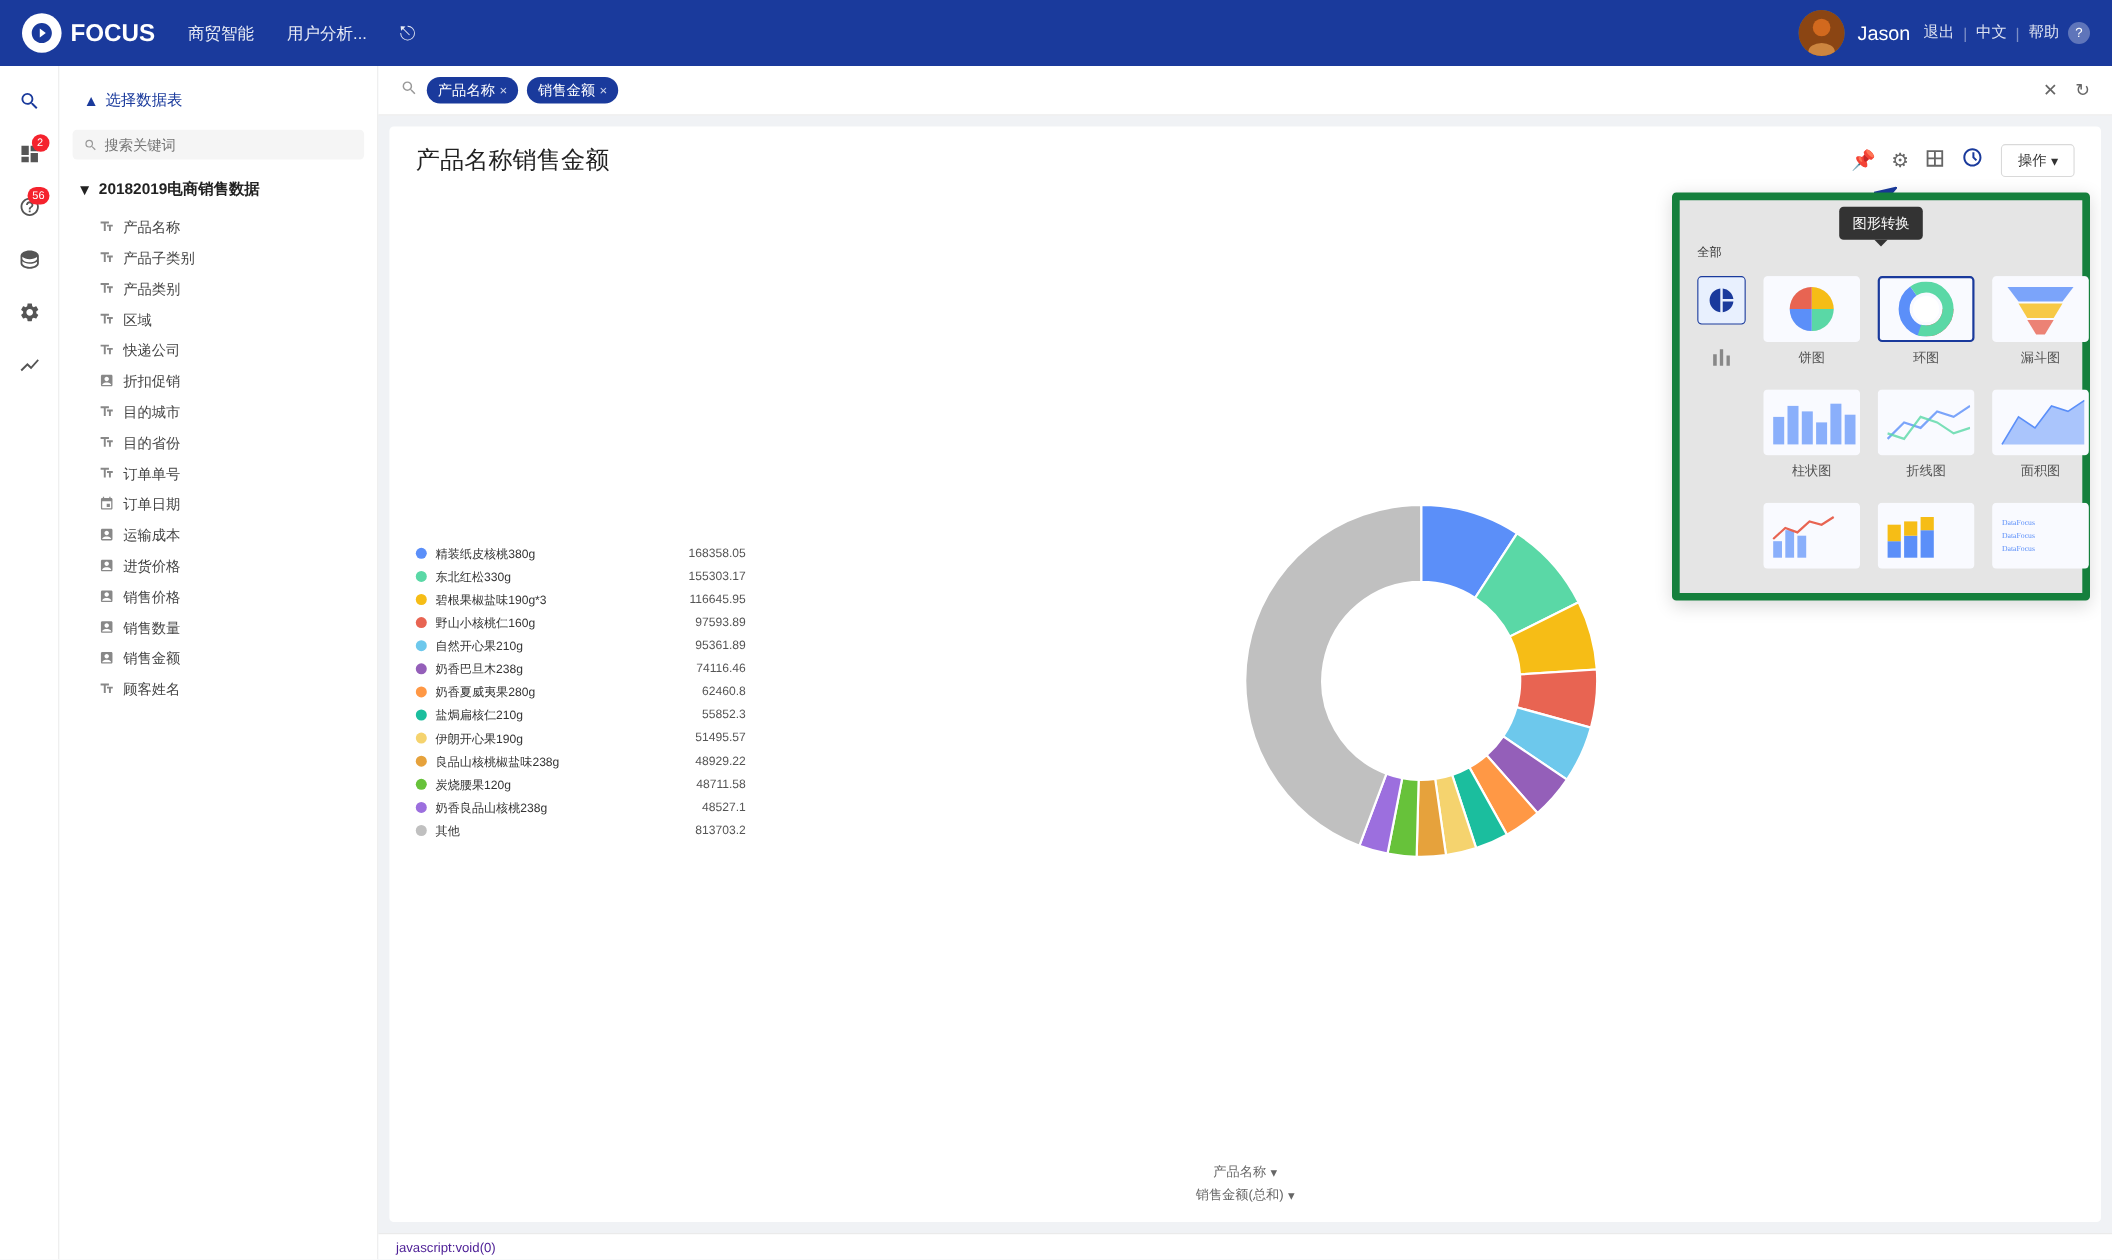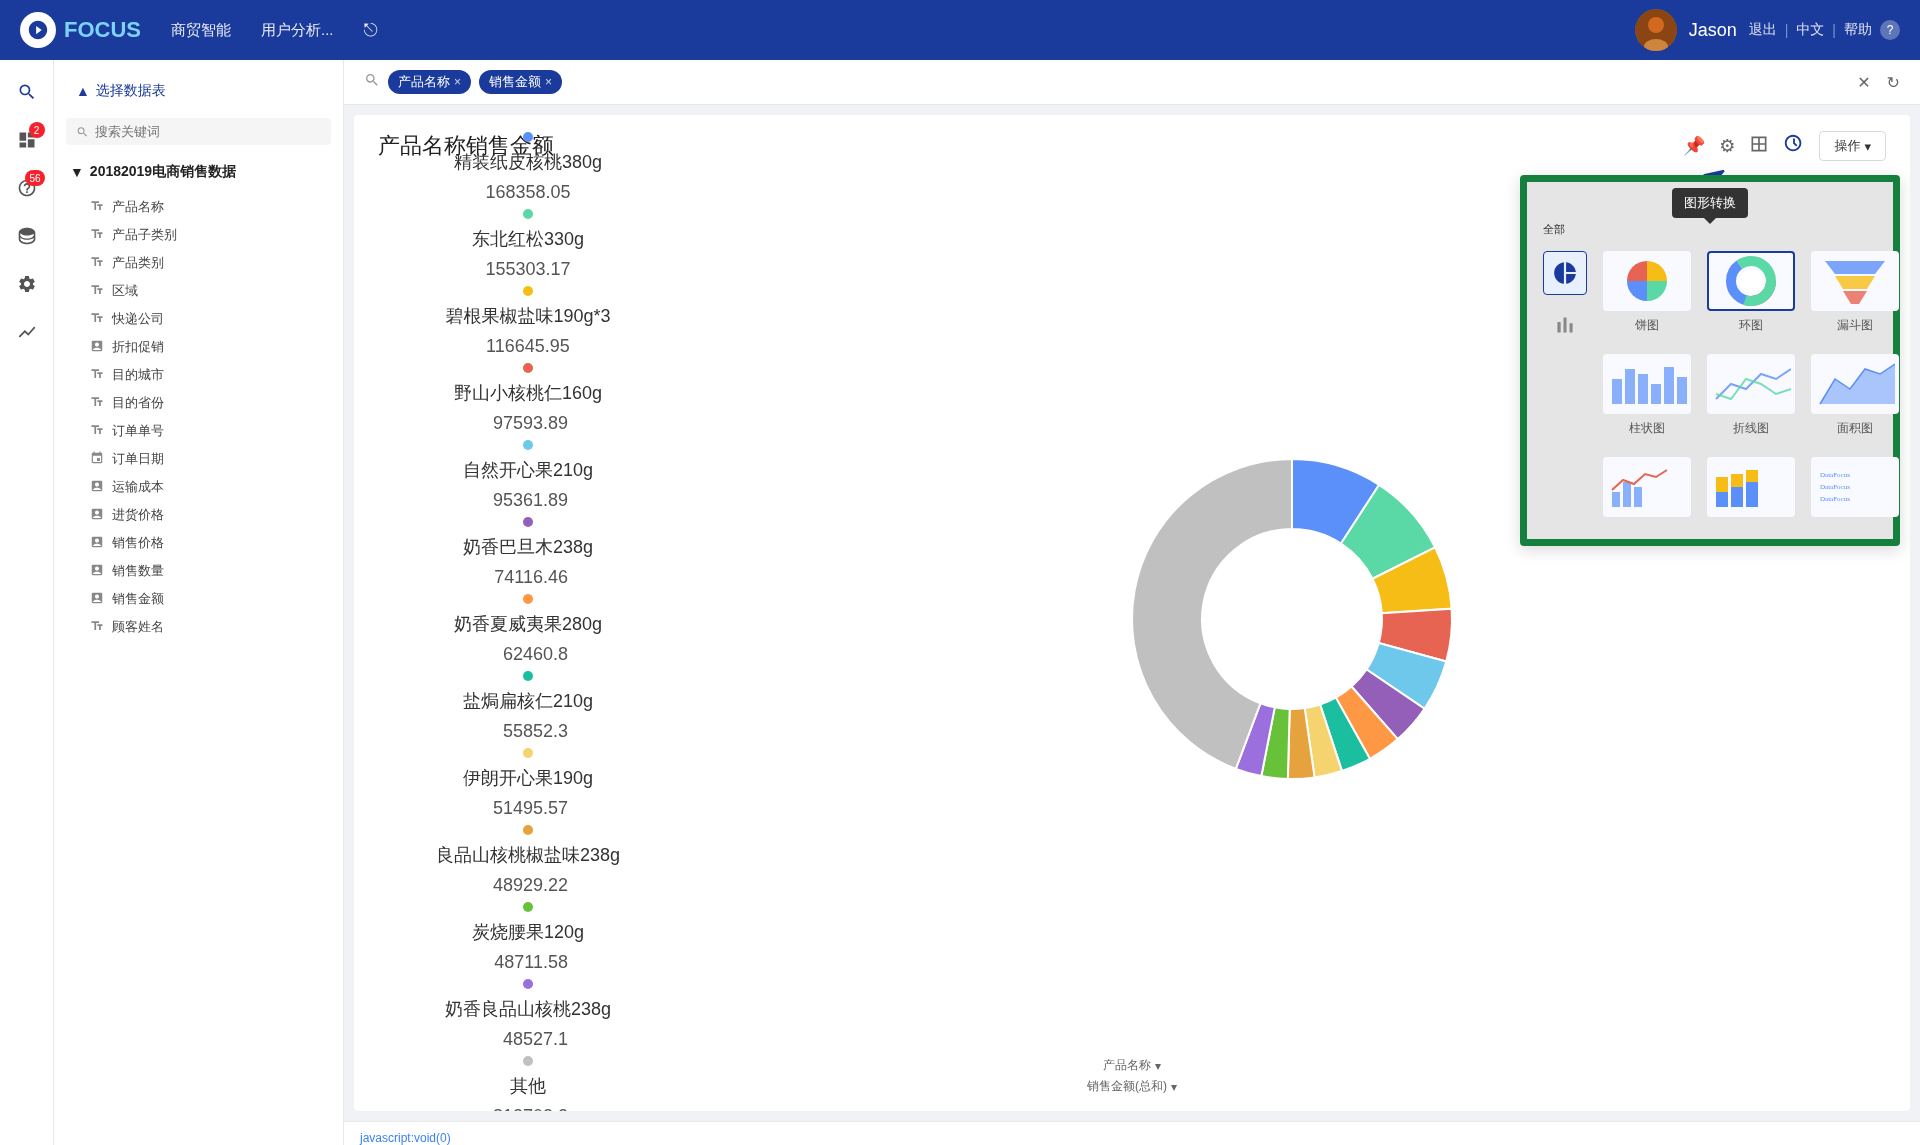--- a/index.html
+++ b/index.html
@@ -12,21 +12,21 @@
       display: flex;
       align-items: center;
       padding: 0 20px;
       gap: 30px;
       position: relative;
     }
     .logo-area {
       display: flex;
       align-items: center;
       gap: 8px;
-      color: #7dd3fc;
+      color: #ffffff;
       font-size: 22px;
       font-weight: bold;
       min-width: 120px;
     }
     .logo-icon {
       width: 36px;
       height: 36px;
       background: white;
       border-radius: 50%;
       display: flex;
@@ -306,23 +306,22 @@
       display: flex;
       flex-direction: column;
       gap: 6px;
       justify-content: center;
       padding-top: 20px;
     }
     .legend-item {
       display: flex;
       align-items: center;
       gap: 8px;
-      font-size: 18px;
+      font-size: 11px;
       color: #333;
-      flex-direction: column;
     }
     .legend-dot {
       width: 10px;
       height: 10px;
       border-radius: 50%;
       flex-shrink: 0;
     }
     .legend-name { flex: 1; }
     .legend-value { color: #555; text-align: right; min-width: 80px; }
 
@@ -461,24 +460,24 @@
       height: 80px;
       pointer-events: none;
     }
 
     
     .status-bar {
       height: 24px;
       background: white;
       border-top: 1px solid #e8e8e8;
       display: flex;
-      align-items: flex-end;
+      align-items: center;
       padding: 0 16px;
       font-size: 12px;
-      color: #3b82f6;
+      color: #4c1d95;
     }
   </style>
 </head>
 <body>
 
 <div class="top-nav">
   <div class="logo-area">
     <div class="logo-icon">
       <svg viewBox="0 0 24 24" fill="#1a3a9c">
         <path d="M12 2C6.48 2 2 6.48 2 12s4.48 10 10 10 10-4.48 10-10S17.52 2 12 2zm-2 14.5v-9l6 4.5-6 4.5z"></path>

